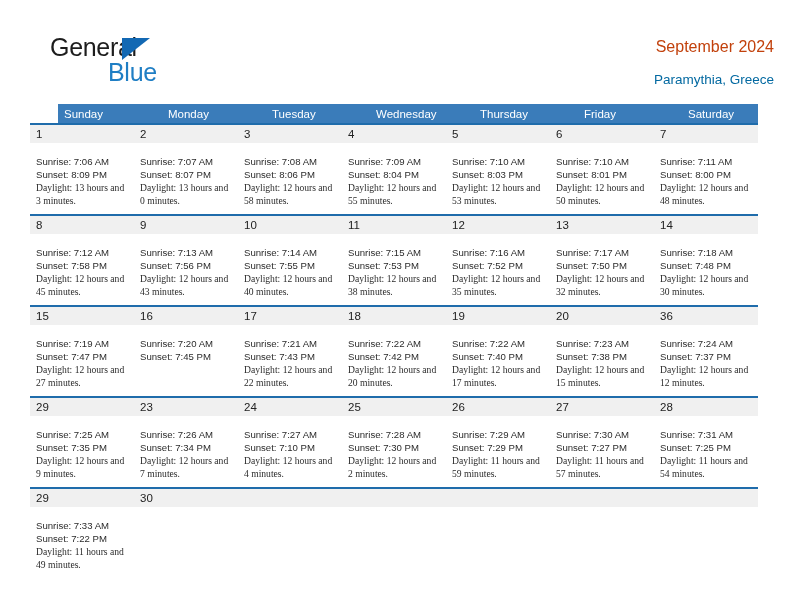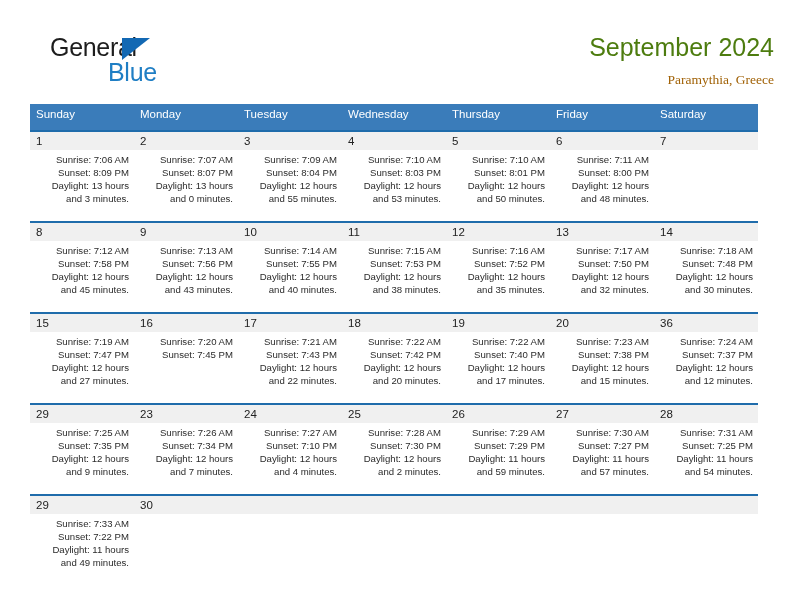--- a/index.html
+++ b/index.html
@@ -65,47 +65,47 @@
     color: #1f7ec4;
     line-height: 28px;
   }
   .title-block {
     position: absolute;
     right: 34px;
     top: 30px;
     text-align: right;
   }
   .month-title {
-    font-size: 25px;
-    color: #4d7c0f;
+    font-size: 16px;
+    color: #c2410c;
     line-height: 34px;
     font-weight: normal;
     margin: 0;
     white-space: nowrap;
   }
   .location {
     font-size: 13.5px;
-    color: #a16207;
+    color: #0369a1;
     line-height: 18px;
     margin-top: 7px;
     white-space: nowrap;
-    font-family: Liberation Serif, serif;
   }
 
   
   .calendar {
     position: absolute;
     left: 30px;
     top: 104px;
     width: 728px;
   }
   .weekday-row {
     display: flex;
     background: #3a7cba;
-    height: 26px;
+    height: 19px;
+    margin-left: 28px;
   }
   .weekday {
     flex: 0 0 104px;
     width: 104px;
     box-sizing: border-box;
     color: #ffffff;
     font-size: 11.5px;
     line-height: 21px;
     padding-left: 6px;
     white-space: nowrap;
@@ -136,31 +136,31 @@
   }
   .detail-band {
     display: flex;
     background: #ffffff;
     height: 71px;
   }
   .detail {
     flex: 0 0 104px;
     width: 104px;
     box-sizing: border-box;
-    padding: 3px 5px 0 6px;
+    padding: 12px 5px 0 6px;
     font-size: 9.6px;
     line-height: 13px;
     color: #2b2b2b;
-    text-align: right;
   }
   .detail div {
     white-space: nowrap;
   }
   .detail .daylight-line {
     white-space: normal;
+    font-family: Liberation Serif, serif;
   }
   .empty { visibility: hidden; }
 </style>
 </head>
 <body>
 
 <div class="page">
 
   <div class="header">
 
@@ -204,20 +204,25 @@
               <div>Sunrise: 7:06 AM</div>
               <div>Sunset: 8:09 PM</div>
               <div class="daylight-line">Daylight: 13 hours and 3 minutes.</div>
             </div>
             <div class="detail">
               <div>Sunrise: 7:07 AM</div>
               <div>Sunset: 8:07 PM</div>
               <div class="daylight-line">Daylight: 13 hours and 0 minutes.</div>
             </div>
             <div class="detail">
+              <div>Sunrise: 7:08 AM</div>
+              <div>Sunset: 8:06 PM</div>
+              <div class="daylight-line">Daylight: 12 hours and 58 minutes.</div>
+            </div>
+            <div class="detail">
               <div>Sunrise: 7:09 AM</div>
               <div>Sunset: 8:04 PM</div>
               <div class="daylight-line">Daylight: 12 hours and 55 minutes.</div>
             </div>
             <div class="detail">
               <div>Sunrise: 7:10 AM</div>
               <div>Sunset: 8:03 PM</div>
               <div class="daylight-line">Daylight: 12 hours and 53 minutes.</div>
             </div>
             <div class="detail">

